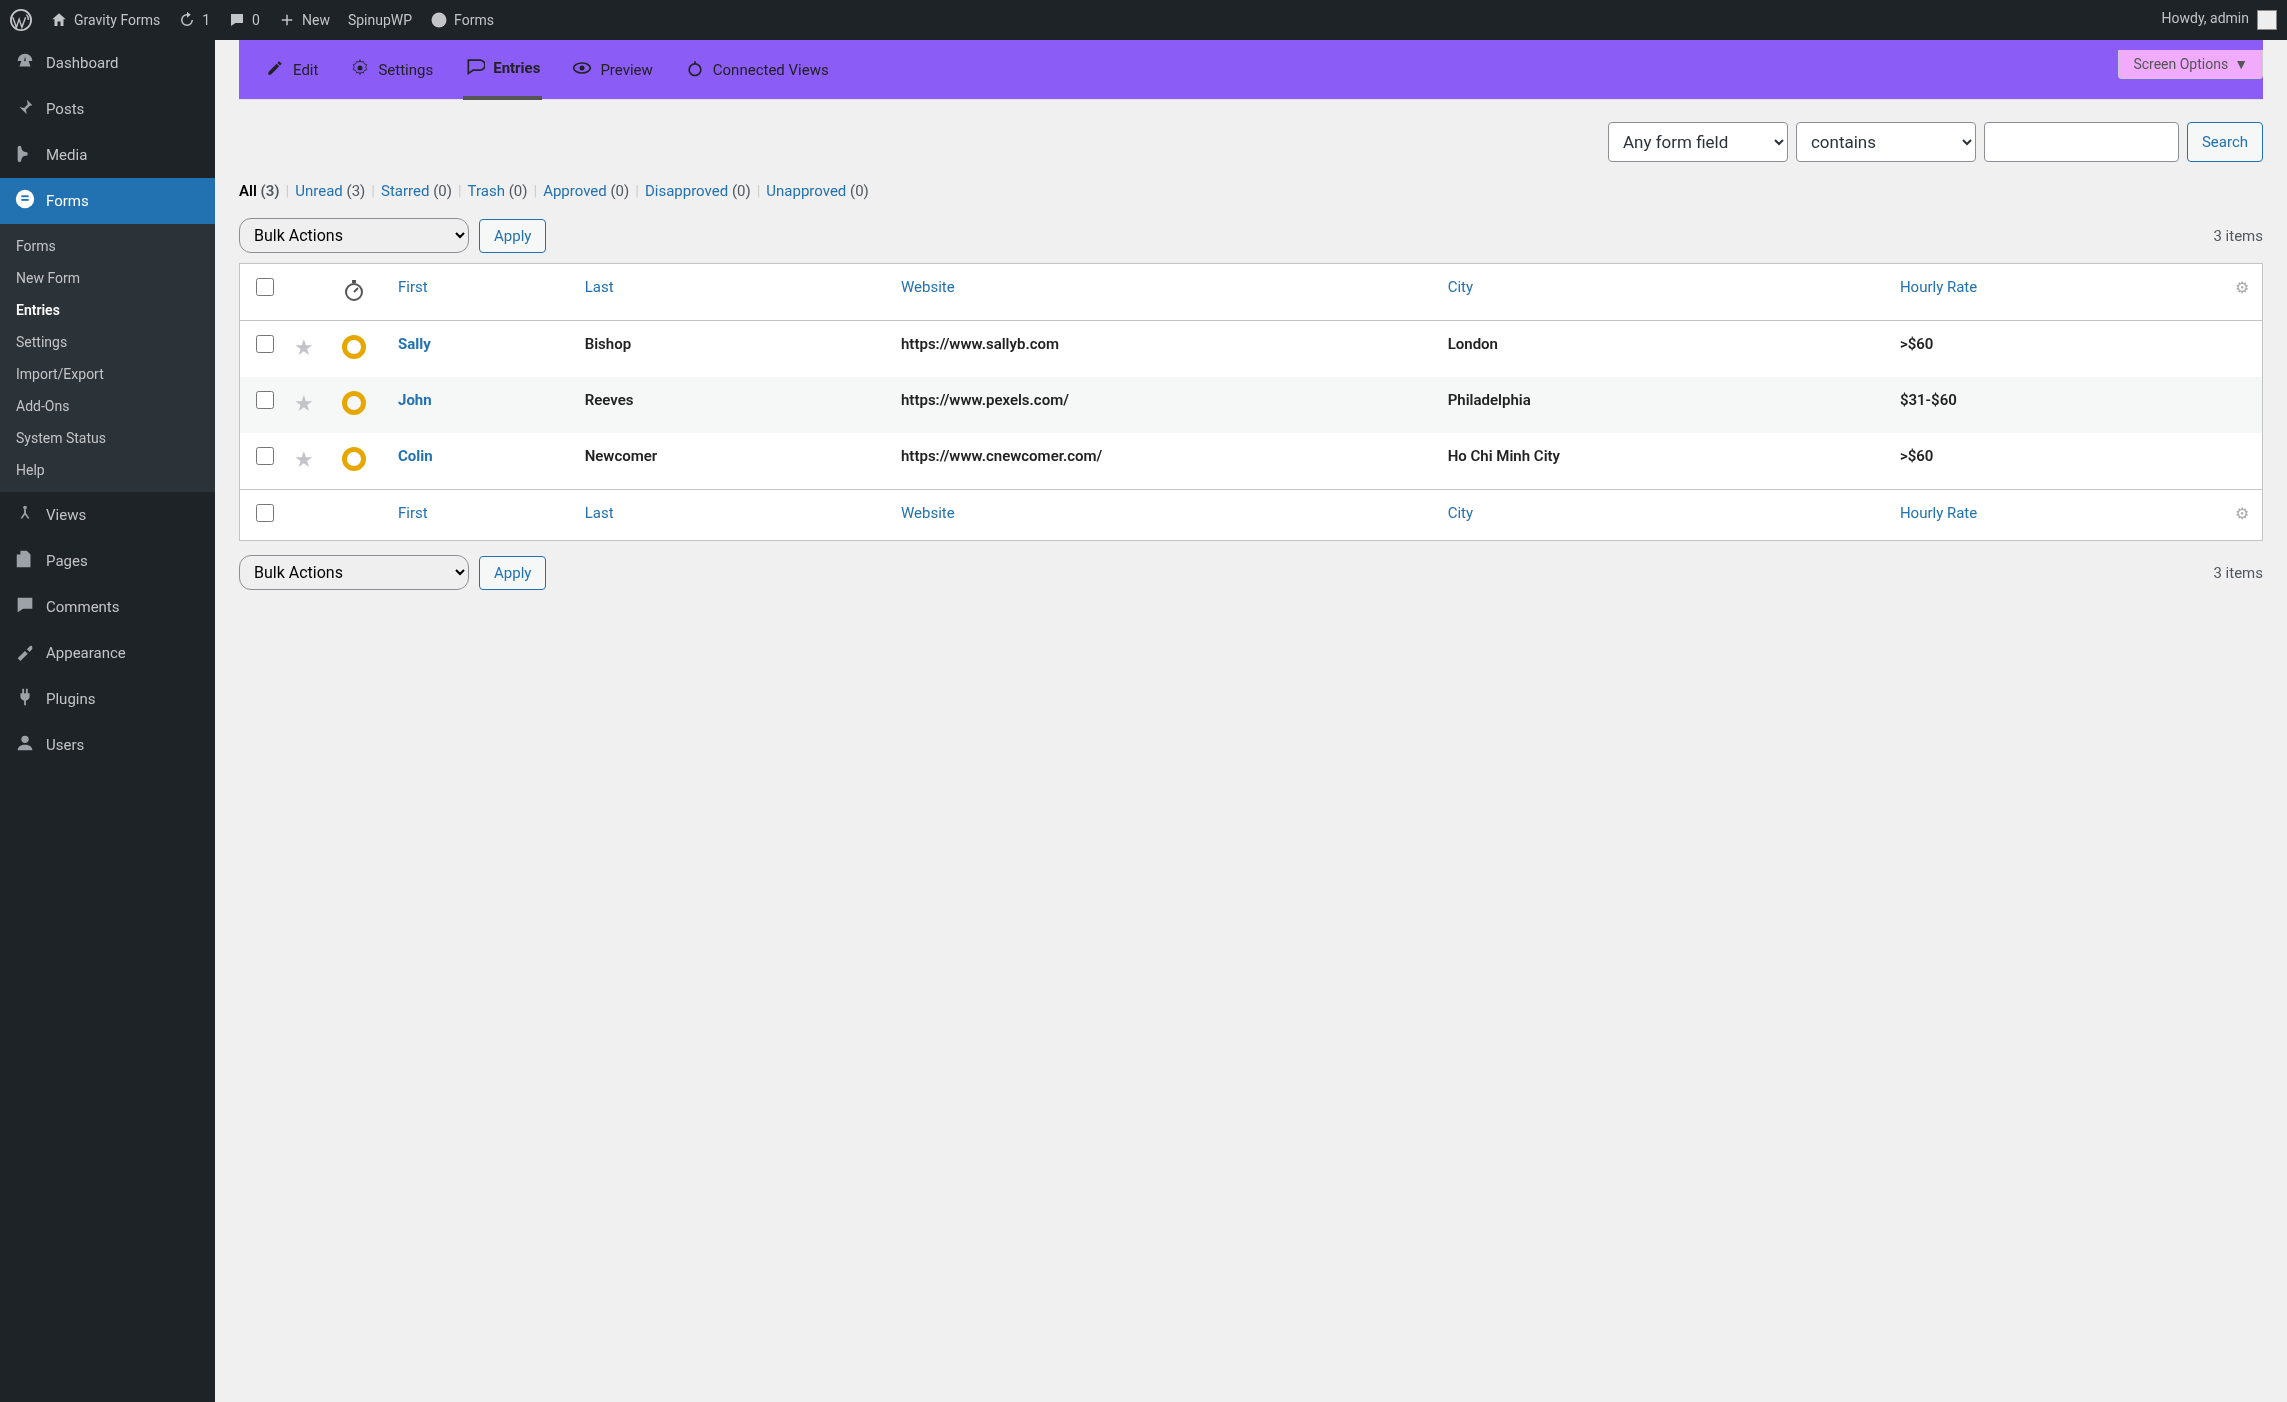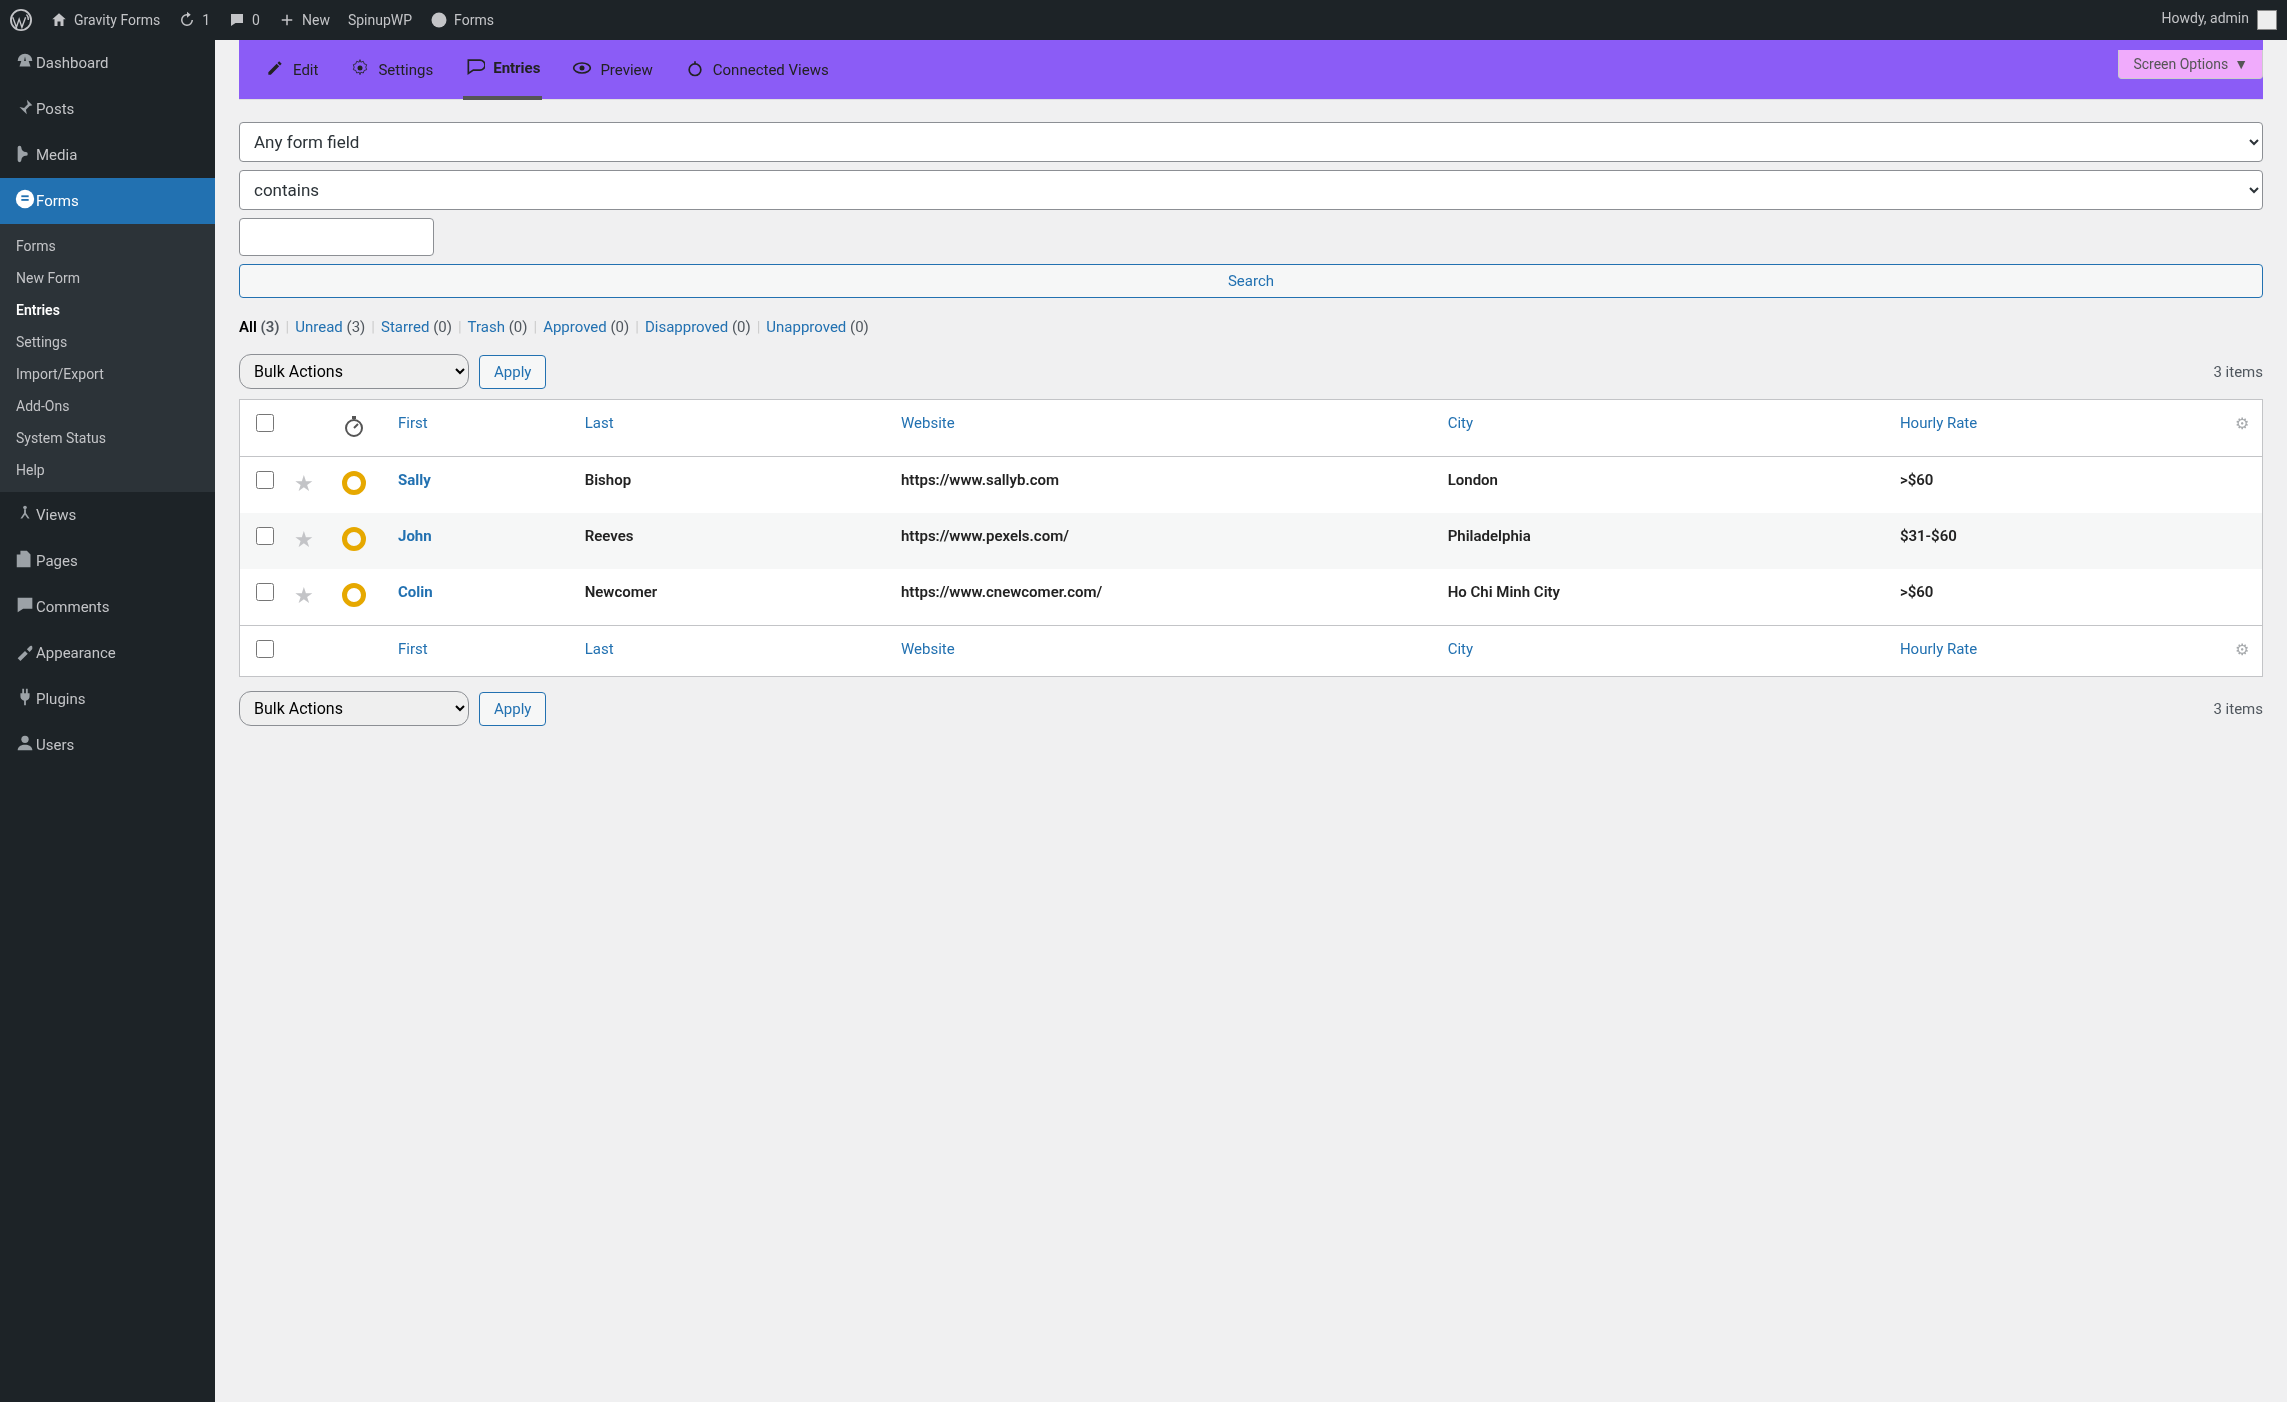--- a/index.html
+++ b/index.html
@@ -5,39 +5,39 @@
 * { margin:0; padding:0; box-sizing:border-box; font-family:-apple-system,BlinkMacSystemFont,"Segoe UI",Roboto,sans-serif; }
 body { background:#f0f0f1; color:#1d2327; font-size:14px; }
 .toolbar { background:#1d2327; color:#c3c4c7; height:40px; display:flex; align-items:center; padding:0 10px; font-size:14px; }
 .toolbar .left { display:flex; align-items:center; gap:18px; flex:1; }
 .toolbar .right { display:flex; align-items:flex-start; gap:8px; }
 .toolbar a { color:#c3c4c7; text-decoration:none; display:flex; align-items:center; gap:6px; }
 .toolbar svg { fill:#c3c4c7; }
 .avatar { width:20px; height:20px; background:#eee; border:1px solid #888; }
 .layout { display:flex; min-height:calc(100vh - 40px); }
 .sidebar { width:215px; background:#1d2327; color:#c3c4c7; font-size:15px; }
-.sidebar .item { display:flex; align-items:center; gap:0; padding:10px 14px; cursor:pointer; }
+.sidebar .item { display:flex; align-items:center; gap:10px; padding:10px 14px; cursor:pointer; }
 .sidebar .item.active { background:#2271b1; color:#fff; position:relative; }
 .sidebar .item.active::after { content:""; position:absolute; right:-10px; top:50%; transform:translateY(-50%); border:10px solid transparent; border-right-color:#f0f0f1; }
 .sidebar .sub { background:#2c3338; padding:6px 0; }
 .sidebar .sub .subitem { padding:8px 16px; color:#c3c4c7; cursor:pointer; font-size:14px; }
 .sidebar .sub .subitem.current { color:#fff; font-weight:600; }
 .sidebar svg { fill:#9ca2a7; width:22px; height:22px; }
 .sidebar .item.active svg { fill:#fff; }
 .content { flex:1; padding:0 24px 40px; position:relative; }
 .screen-options { position:absolute; right:24px; top:10px; background:#f0abfc; border:1px solid #ccc; border-top:none; border-radius:0 0 4px 4px; padding:6px 14px; font-size:14px; cursor:pointer; display:flex; align-items:center; gap:6px; color:#555; }
 .page-header { display:flex; align-items:center; gap:20px; padding:28px 0 20px; }
 .page-title { font-size:30px; font-weight:400; color:#1d2327; }
 .chev { font-size:20px; color:#888; cursor:pointer; }
 .id-badge { background:#b85c1c; color:#fff; font-weight:600; padding:8px 14px; font-size:16px; }
 .tabs-bar { background:#8b5cf6; display:flex; gap:28px; padding:0 24px; border-bottom:1px solid #e0e0e0; }
 .tab { display:flex; align-items:center; gap:8px; padding:16px 2px; cursor:pointer; font-size:15px; color:#222; }
 .tab.active { font-weight:700; border-bottom:4px solid #555; margin-bottom:-1px; }
 .tab svg { width:20px; height:20px; fill:#222; }
-.search-row { display:flex; justify-content:flex-end; gap:8px; padding:22px 0 16px;flex-direction:column; }
+.search-row { display:flex; justify-content:flex-end; gap:8px; padding:22px 0 16px; }
 .search-row select, .search-row input { border:1px solid #8c8f94; border-radius:4px; padding:8px 10px; font-size:17px; color:#2c3338; background:#fff; }
 .search-row select { min-width:180px; }
 .search-row input { width:195px; }
 .btn { border:1px solid #2271b1; background:#f6f7f7; color:#2271b1; padding:7px 14px; border-radius:4px; cursor:pointer; font-size:15px; }
 .filters { padding:4px 0 14px; font-size:15px; color:#50575e; }
 .filters a { color:#2271b1; text-decoration:none; }
 .filters .count { color:#50575e; }
 .filters .sep { margin:0 6px; color:#ccc; }
 .filters .active { color:#000; font-weight:600; }
 .bulk-row { display:flex; align-items:center; gap:10px; padding:4px 0 10px; }

